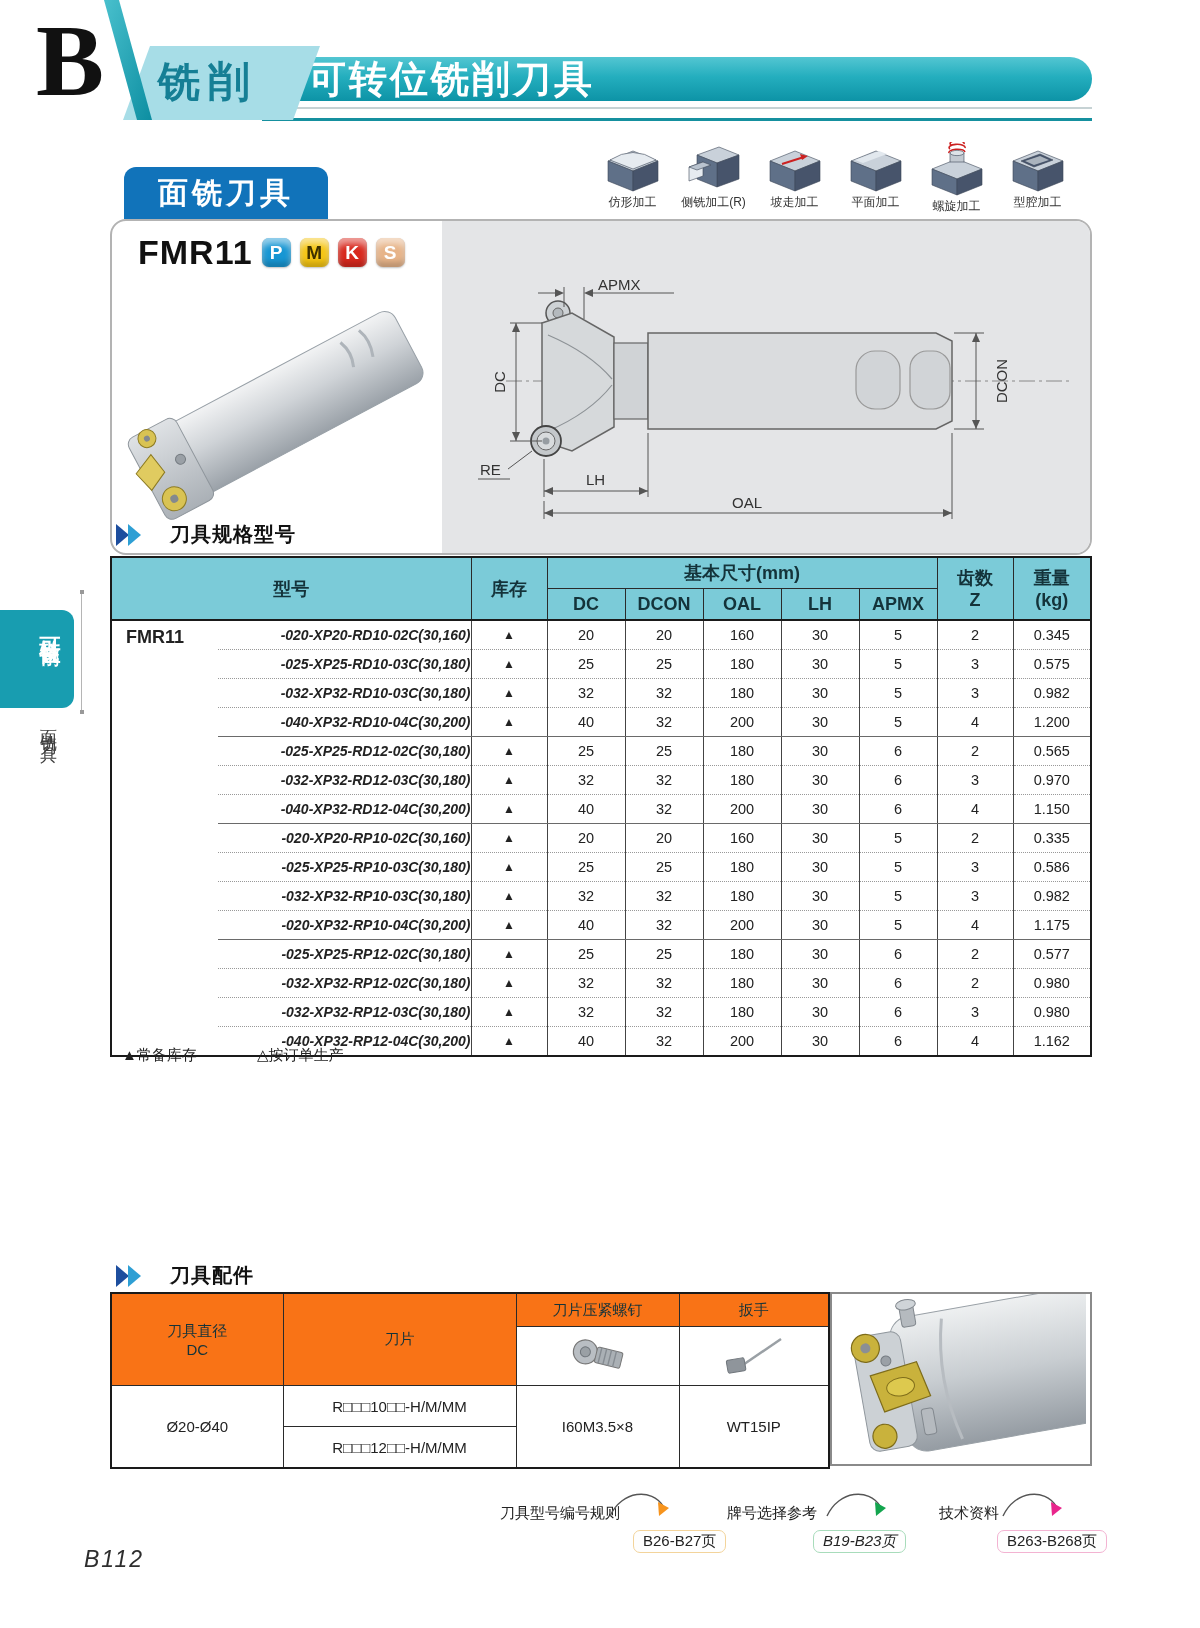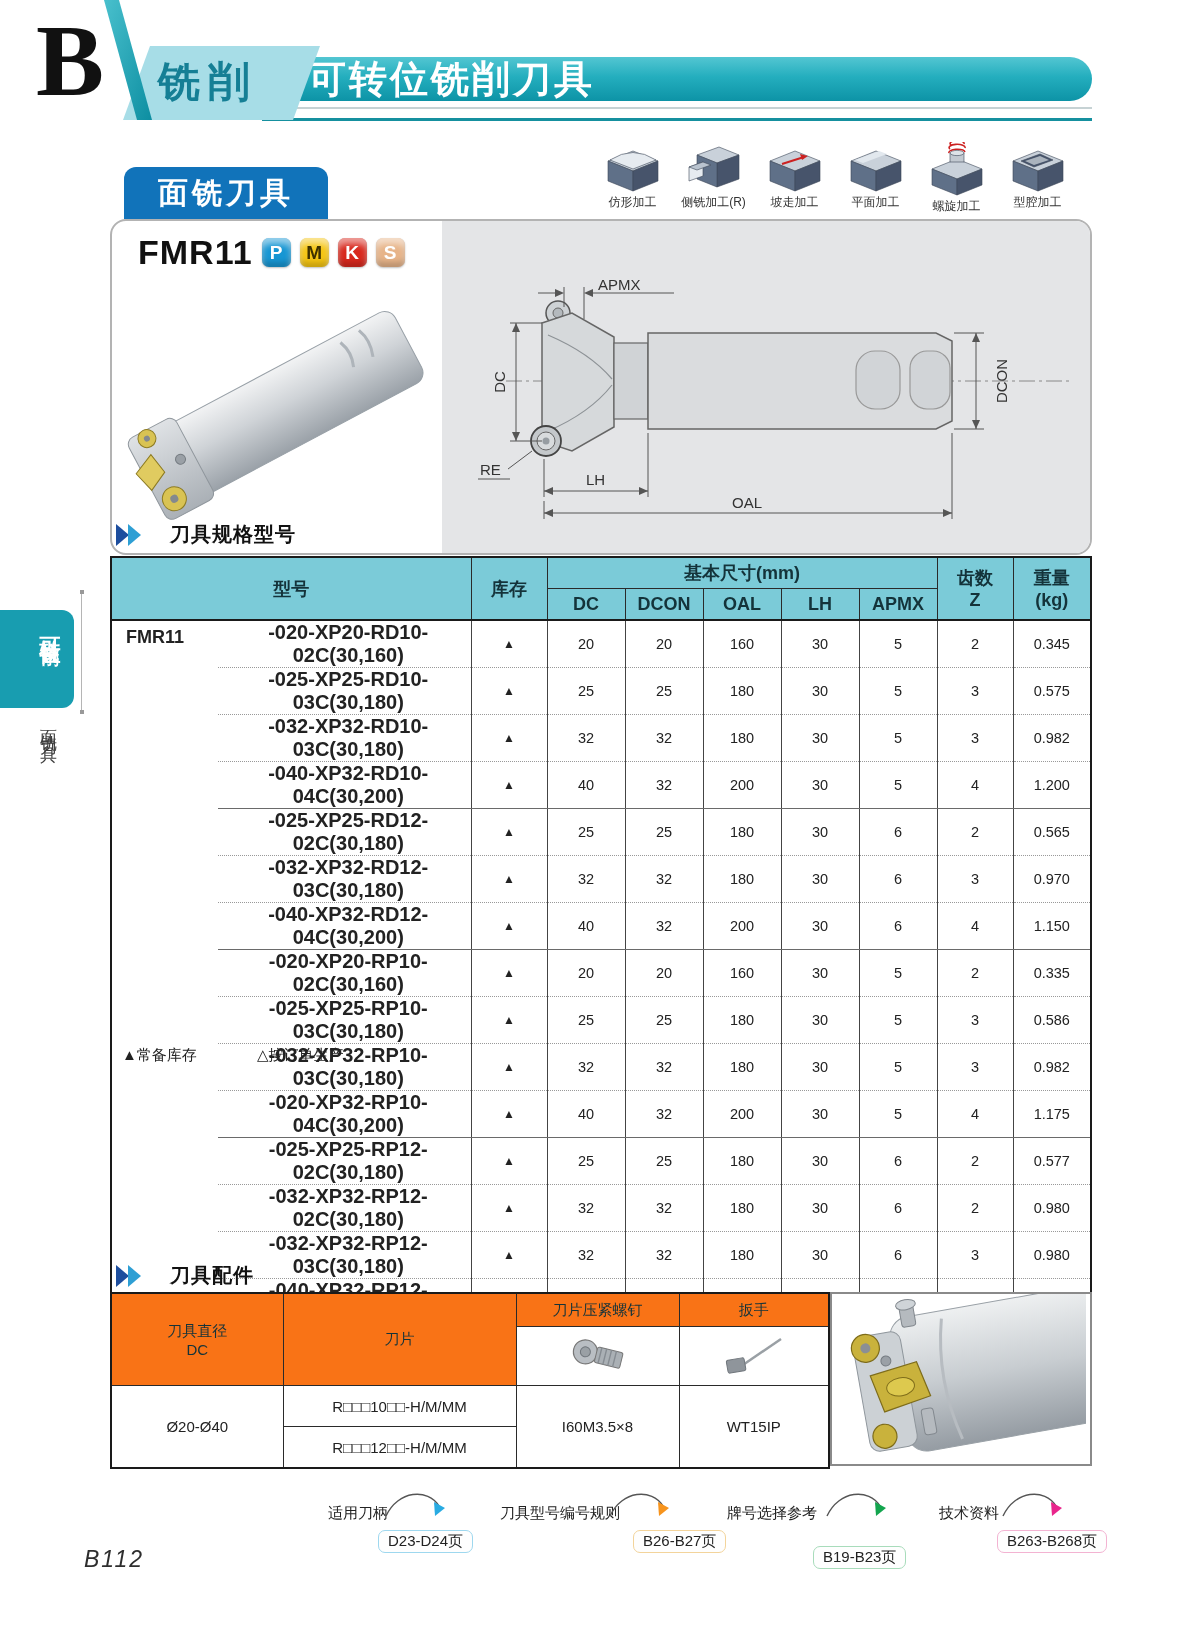--- a/index.html
+++ b/index.html
@@ -50,21 +50,21 @@
 
   
   .spec{position:absolute;left:110px;top:556px;width:980px;border-collapse:collapse;
         table-layout:fixed;background:#fff;border:2px solid #1a1a1a;}
   .spec th{background:#7bcbd8;border:1px solid #2a2a2a;font-size:18px;font-weight:bold;
            color:#14333a;padding:0;height:30px;}
   .spec thead{border-bottom:2px solid #1a1a1a;}
   .spec td{height:28px;padding:0;font-size:14.5px;color:#222;text-align:center;}
   .spec td.model-prefix{font-size:18px;font-weight:bold;vertical-align:top;padding:6px 0 0 14px;
                         text-align:left;}
-  .spec td.model-suffix{text-align:center;padding-left:8px;font-weight:bold;font-size:20px;}
+  .spec td.model-suffix{text-align:right;padding-left:8px;font-weight:bold;font-size:14px;font-style:italic;}
   .spec td.stock{border-left:1px solid #444;font-size:12px;}
   .spec td.num{border-left:1px solid #444;}
   .spec tbody tr td{border-bottom:1px dotted #999;}
   .spec tbody tr.group-end td{border-bottom:1px solid #6a6a6a;}
   .spec tbody tr:last-child td{border-bottom:none;}
   .footnote{position:absolute;left:122px;top:1046px;font-size:15px;color:#222;}
   .footnote span{margin-right:56px;}
 
   
   .acc{position:absolute;left:110px;top:1292px;width:718px;border-collapse:collapse;
@@ -580,43 +580,35 @@
         <circle cx="40" cy="38" r="5" fill="#8b8f94"></circle>
         <circle cx="44" cy="128" r="12" fill="#c9b23c" stroke="#7e6c1a" stroke-width="1.2"></circle>
         <rect x="80" y="2" width="14" height="22" rx="3" fill="#b5babf" stroke="#82888e" stroke-width="1"></rect>
         <ellipse cx="87" cy="2" rx="10" ry="5" fill="#cfd4d8" stroke="#82888e" stroke-width="1"></ellipse>
         <rect x="84" y="108" width="12" height="26" rx="3" fill="#b5babf" stroke="#82888e" stroke-width="1"></rect>
         <circle cx="58" cy="54" r="5" fill="#9aa0a6" stroke="#767c82"></circle>
       </g>
     </svg>
   </div>
 
-  <div class="flink" style="left:328px;top:1492px;">
-    <span class="flabel">适用刀柄</span>
-    <svg class="farrow" style="left:56px;" width="64" height="44">
-      <path d="M2,30 C14,4 44,2 55,20" fill="none" stroke="#555" stroke-width="1.4"></path>
-      <polygon class="arrow-head" points="50,16 61,22 51,30" fill="#29abe2"></polygon>
-    </svg>
-    <span class="pill" style="left: 50px; top: 38px; border-color: rgb(158, 216, 239);">D23-D24页</span>
-  </div>
   <div class="flink" style="left:500px;top:1492px;">
     <span class="flabel">刀具型号编号规则</span>
     <svg class="farrow" style="left:108px;" width="64" height="44">
       <path d="M2,30 C14,4 44,2 55,20" fill="none" stroke="#555" stroke-width="1.4"></path>
       <polygon class="arrow-head" points="50,16 61,22 51,30" fill="#f7941d"></polygon>
     </svg>
     <span class="pill" style="left: 92px; top: 38px; border-color: rgb(243, 212, 155); margin-left: 41px;">B26-B27页</span>
   </div>
   <div class="flink" style="left:727px;top:1492px;">
     <span class="flabel">牌号选择参考</span>
     <svg class="farrow" style="left:98px;" width="64" height="44">
       <path d="M2,30 C14,4 44,2 55,20" fill="none" stroke="#555" stroke-width="1.4"></path>
       <polygon class="arrow-head" points="50,16 61,22 51,30" fill="#13a54e"></polygon>
     </svg>
-    <span class="pill" style="left: 86px; top: 54px; border-color: rgb(168, 220, 187);">B19-B23页</span>
+    <span class="pill" style="left: 86px; top: 38px; border-color: rgb(168, 220, 187); font-style: italic;">B19-B23页</span>
   </div>
   <div class="flink" style="left:939px;top:1492px;">
     <span class="flabel">技术资料</span>
     <svg class="farrow" style="left:62px;" width="64" height="44">
       <path d="M2,30 C14,4 44,2 55,20" fill="none" stroke="#555" stroke-width="1.4"></path>
       <polygon class="arrow-head" points="50,16 61,22 51,30" fill="#e9258c"></polygon>
     </svg>
     <span class="pill" style="left: 58px; top: 38px; border-color: rgb(243, 179, 210);">B263-B268页</span>
   </div>
 

